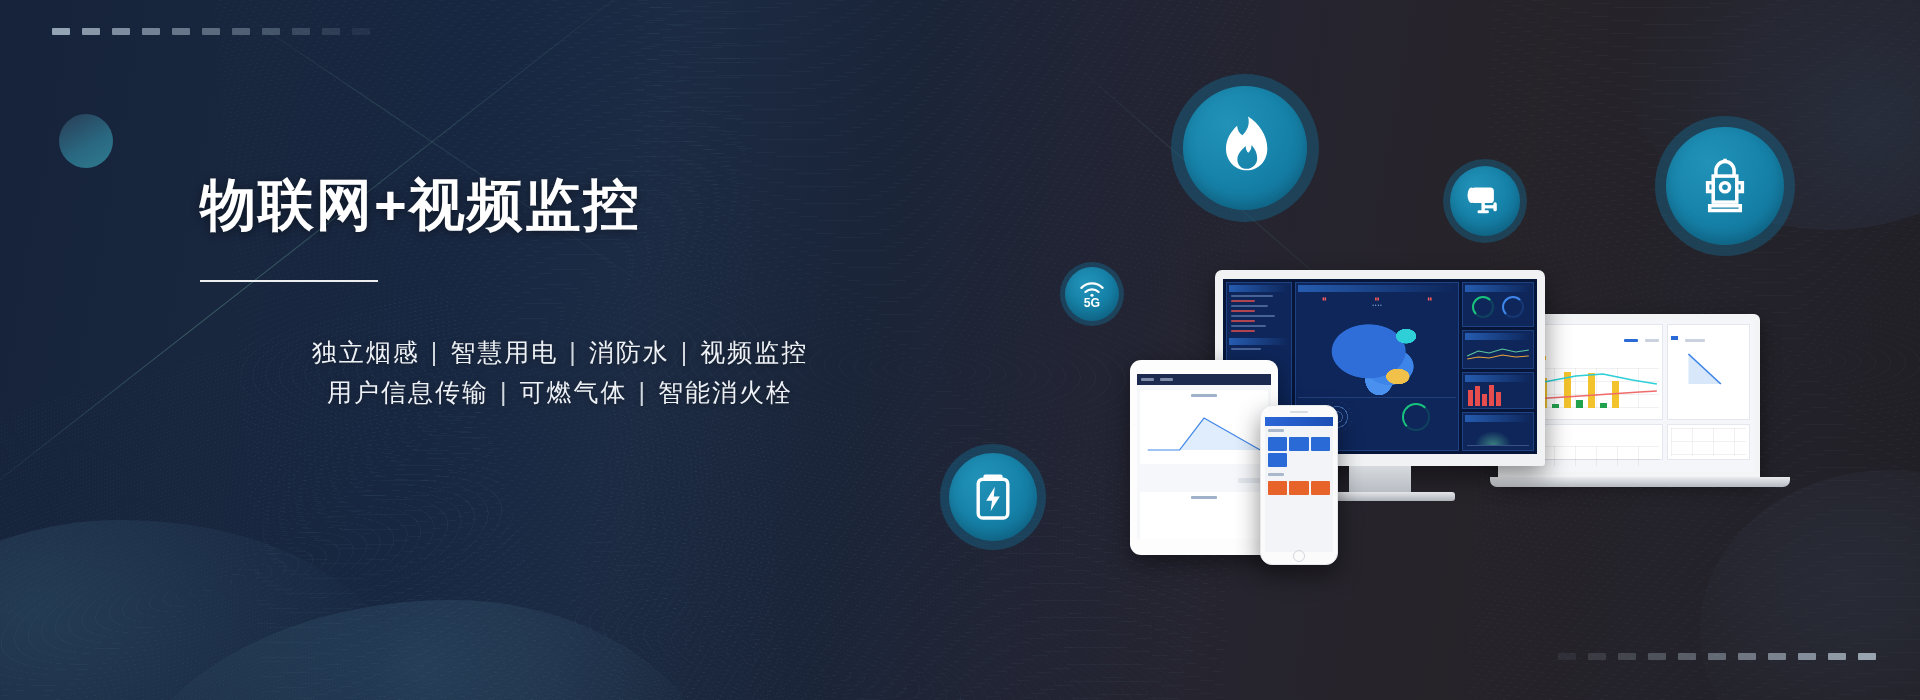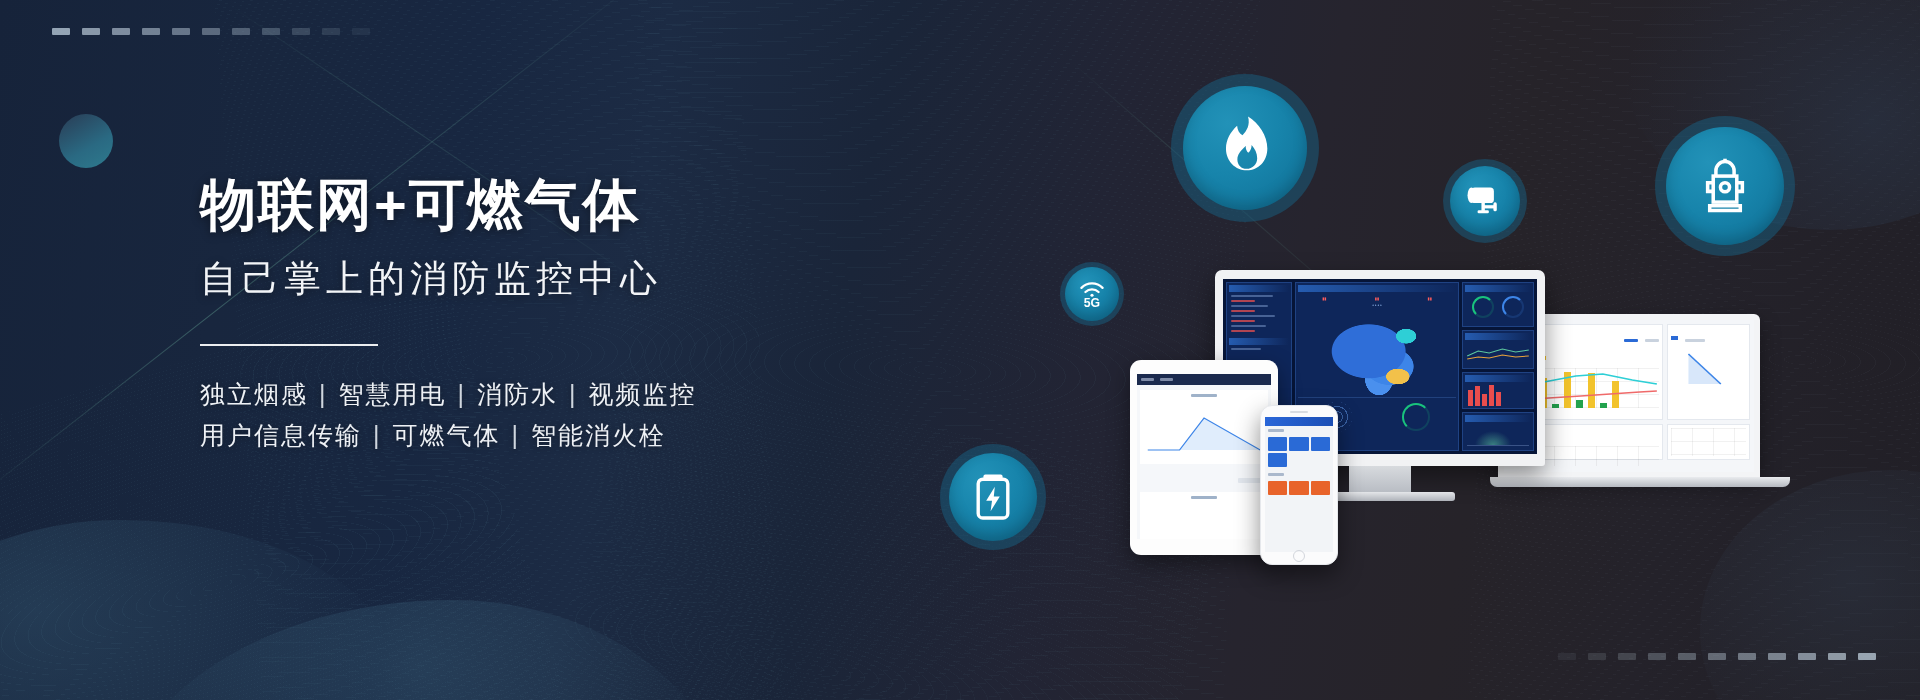--- a/index.html
+++ b/index.html
@@ -126,21 +126,21 @@
   }
   #hero-subtitle {
     margin-top: 22px;
     font-size: 37px; font-weight: normal; color: #f2f4f7;
     letter-spacing: 5px; line-height: 1.15; white-space: nowrap;
     text-shadow: 0 2px 8px rgba(0,0,0,.40);
   }
   #hero-divider {
     margin-top: 44px; width: 178px; height: 2px; background: #ffffff; opacity: .92;
   }
-  #hero-features { margin-top: 28px; }
+  #hero-features { margin-top: 50px; text-align: center; }
   .feature-row {
     font-size: 25px; color: #eef1f5; letter-spacing: 2px;
     line-height: 1.62; white-space: nowrap;
     text-shadow: 0 1px 6px rgba(0,0,0,.40);
   }
   .feature-sep { display:inline-block; padding: 0 11px; color: #cfd6de; }
 
   
   .badge {
     position: absolute; border-radius: 50%;
@@ -322,22 +322,21 @@
       <span class="dash" style="background: rgba(205, 222, 235, 0.318);"></span>
       <span class="dash" style="background: rgba(205, 222, 235, 0.38);"></span>
       <span class="dash" style="background: rgba(205, 222, 235, 0.443);"></span>
       <span class="dash" style="background: rgba(205, 222, 235, 0.506);"></span>
       <span class="dash" style="background: rgba(205, 222, 235, 0.565);"></span>
       <span class="dash" style="background: rgba(205, 222, 235, 0.627);"></span>
       <span class="dash" style="background: rgba(205, 222, 235, 0.69);"></span>
     </div>
 
   <div id="hero-text">
-    <div id="hero-title">物联网+可燃气体</div>
-    <div id="hero-subtitle">自己掌上的消防监控中心</div>
+    <div id="hero-title">物联网+视频监控</div>
     <div id="hero-divider"></div>
     <div id="hero-features">
         <div class="feature-row"><span>独立烟感</span><span class="feature-sep">|</span><span>智慧用电</span><span class="feature-sep">|</span><span>消防水</span><span class="feature-sep">|</span><span>视频监控</span></div>
         <div class="feature-row"><span>用户信息传输</span><span class="feature-sep">|</span><span>可燃气体</span><span class="feature-sep">|</span><span>智能消火栓</span></div>
       </div>
   </div>
 
   <div class="badge" id="badge-fire">
     <div class="ring"></div>
     <div class="disc"></div>

